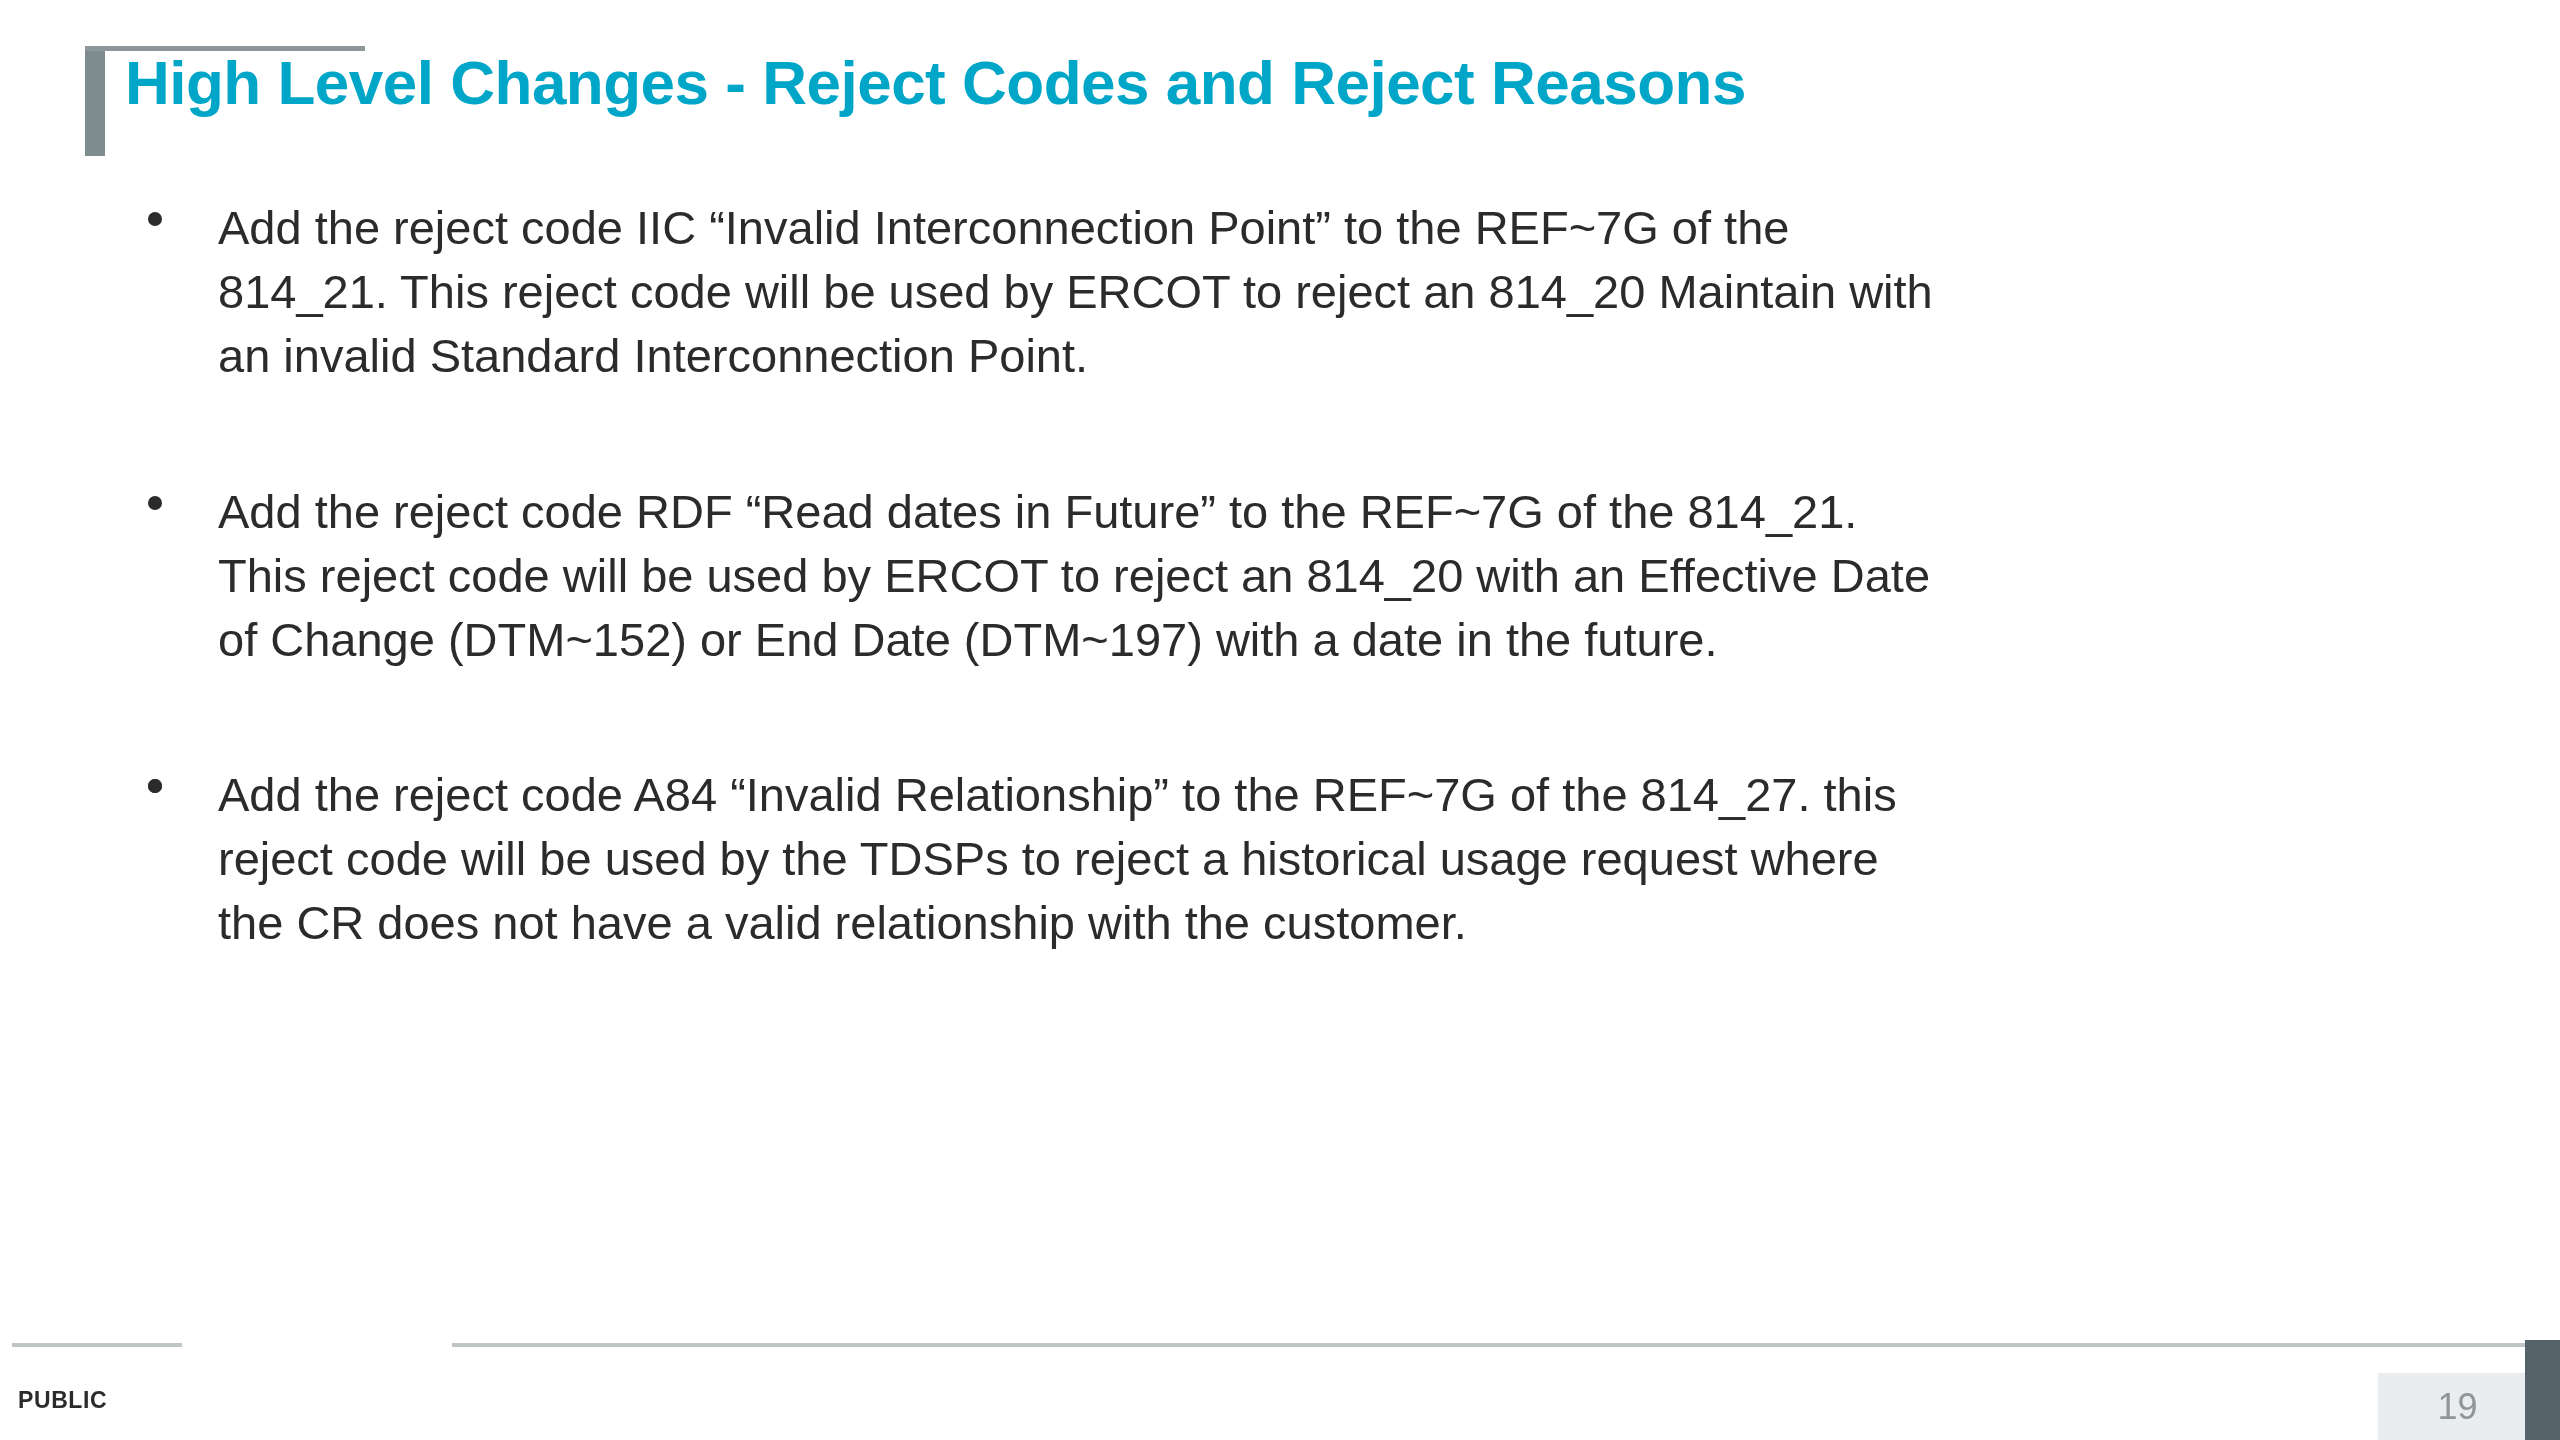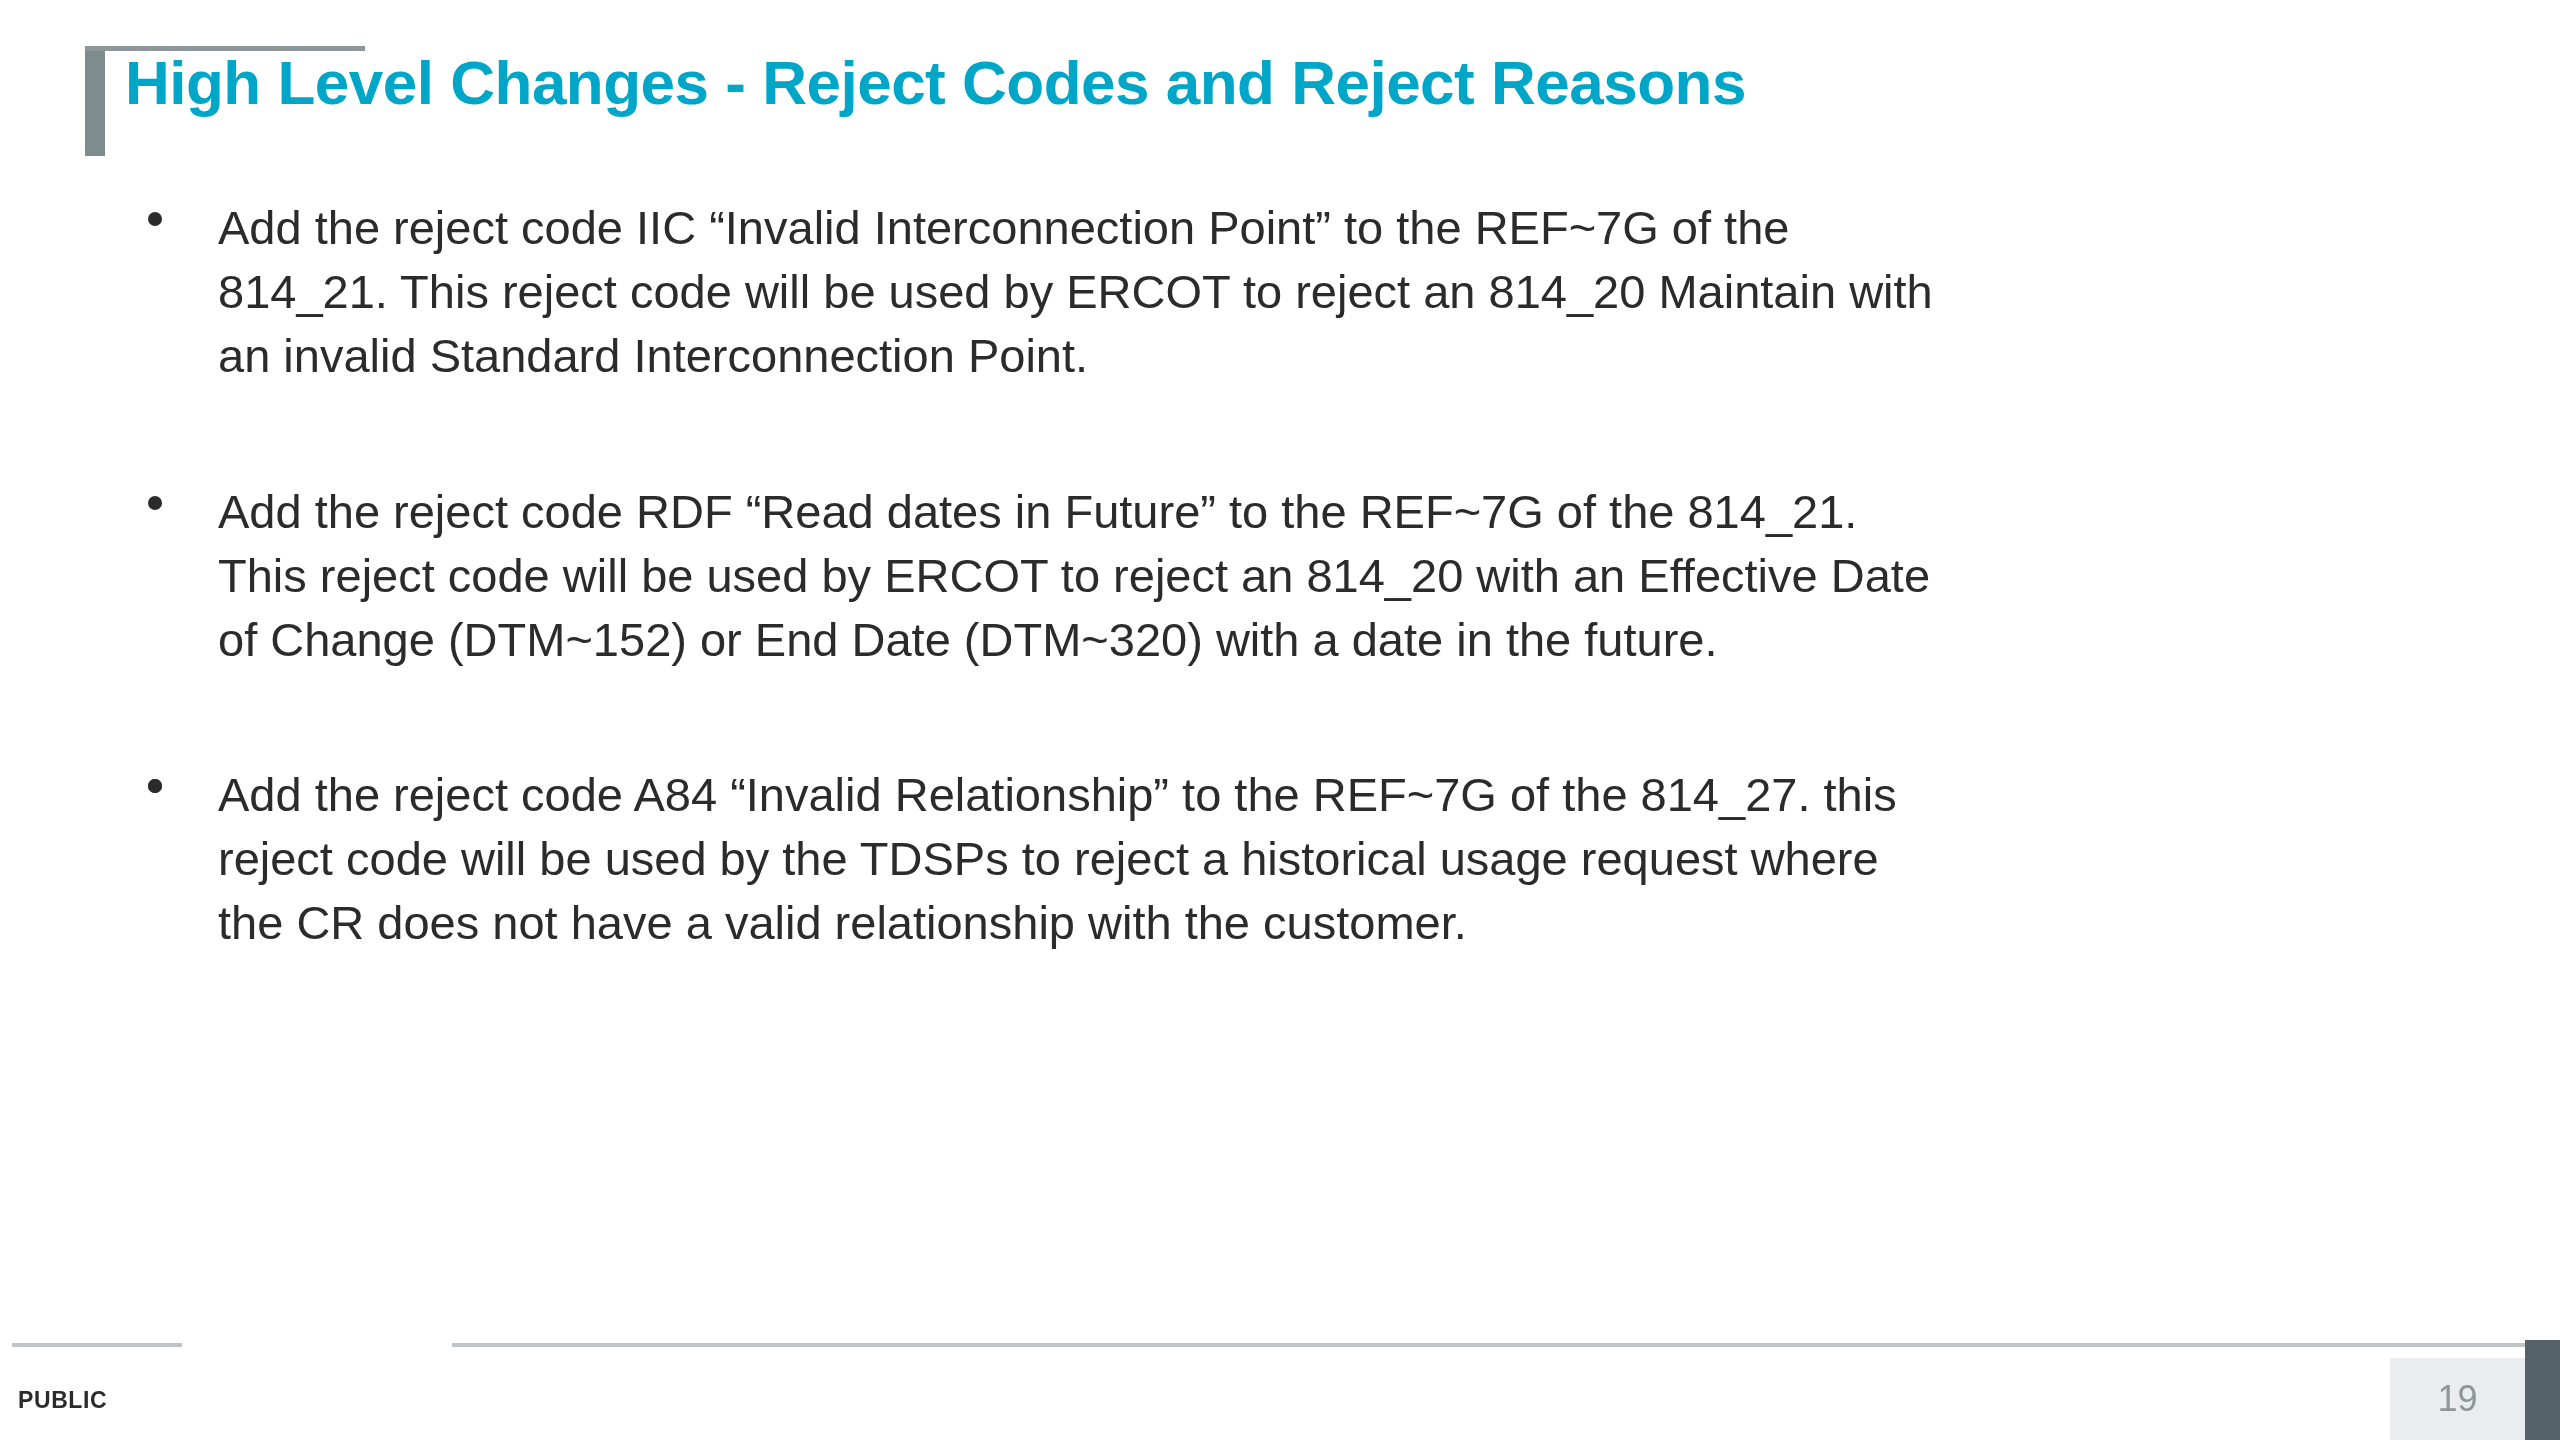--- a/index.html
+++ b/index.html
@@ -148,25 +148,26 @@
     top: 4px;
     width: 96px;
     height: 120px;
   }
 
   .page-badge {
     position: absolute;
     right: 35px;
     bottom: 0;
     width: 135px;
-    height: 82px;
+    height: 67px;
     background: #e9edef;
     display: flex;
     align-items: center;
     justify-content: center;
+    padding-left: 12px;
   }
   .page-number {
     font-size: 36px;
     color: #8e9699;
   }
   .page-edge-bar {
     position: absolute;
     right: 0;
     bottom: 0;
     width: 35px;
@@ -187,21 +188,21 @@
 
   <div class="body-area">
 
     <div class="bullet-row">
       <span class="bullet-marker"></span>
       <div class="bullet-text">Add the reject code IIC “Invalid Interconnection Point” to the REF~7G of the 814_21. This reject code will be used by ERCOT to reject an 814_20 Maintain with an invalid Standard Interconnection Point.</div>
     </div>
 
     <div class="bullet-row">
       <span class="bullet-marker"></span>
-      <div class="bullet-text">Add the reject code RDF “Read dates in Future” to the REF~7G of the 814_21. This reject code will be used by ERCOT to reject an 814_20 with an Effective Date of Change (DTM~152) or End Date (DTM~320) with a date in the future.</div>
+      <div class="bullet-text">Add the reject code RDF “Read dates in Future” to the REF~7G of the 814_21. This reject code will be used by ERCOT to reject an 814_20 with an Effective Date of Change (DTM~152) or End Date (DTM~197) with a date in the future.</div>
     </div>
 
     <div class="bullet-row">
       <span class="bullet-marker"></span>
     </div>
 
     <div class="bullet-row">
       <span class="bullet-marker"></span>
       <div class="bullet-text">Add the reject code A84 “Invalid Relationship” to the REF~7G of the 814_27. this reject code will be used by the TDSPs to reject a historical usage request where the CR does not have a valid relationship with the customer.</div>
     </div>

